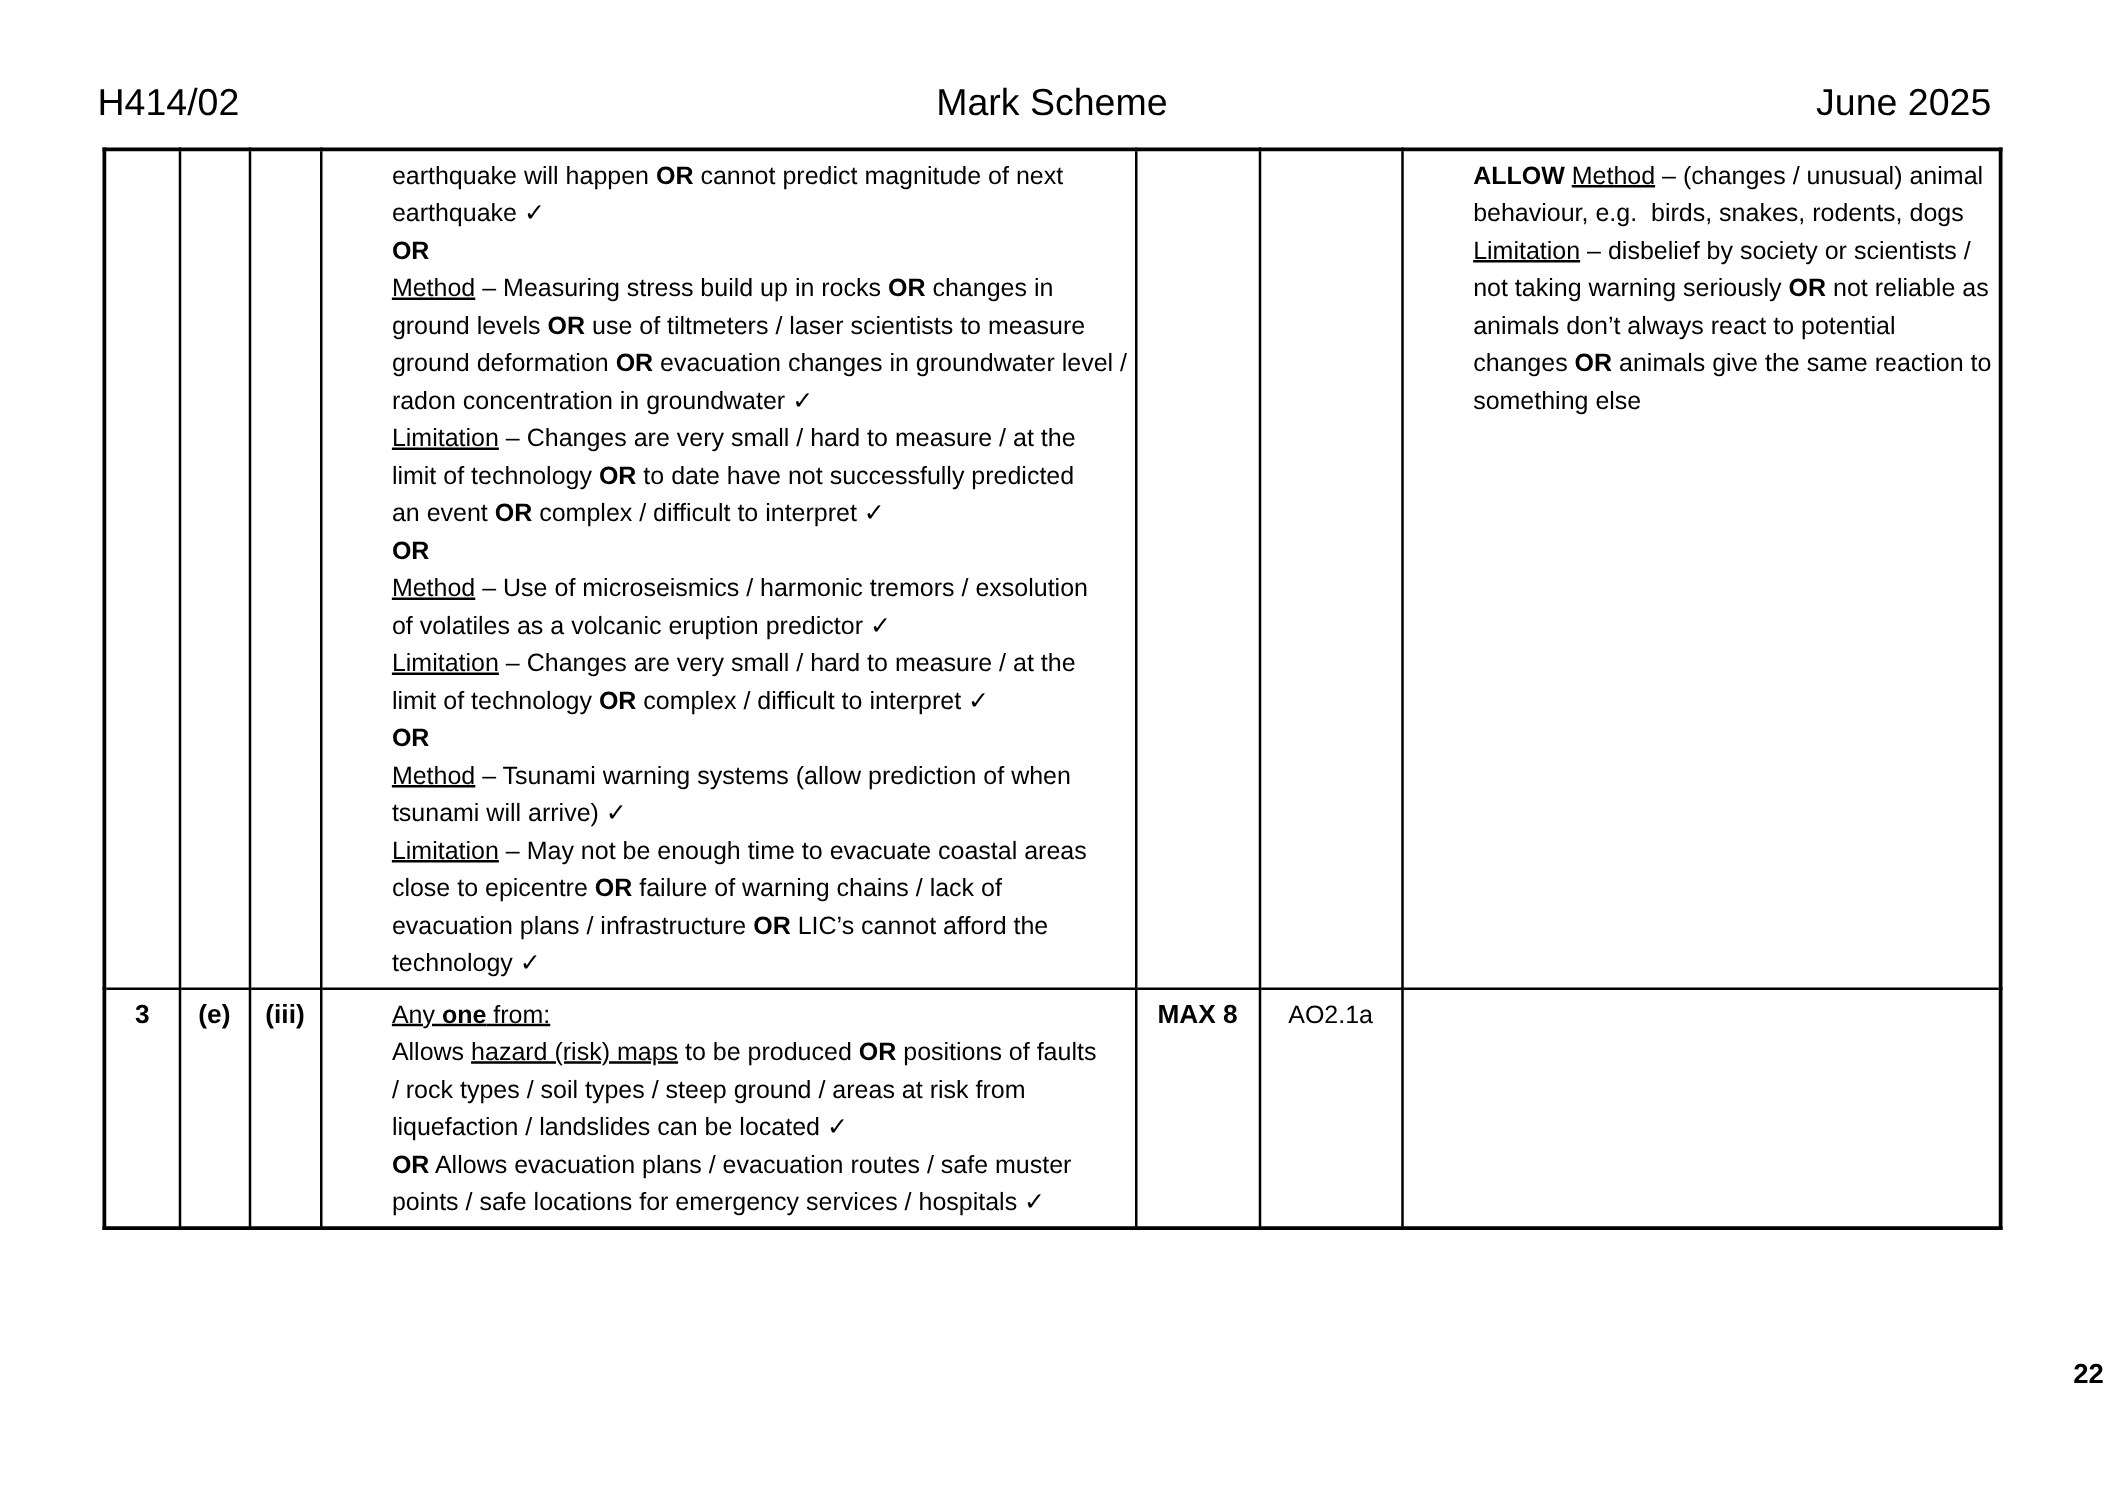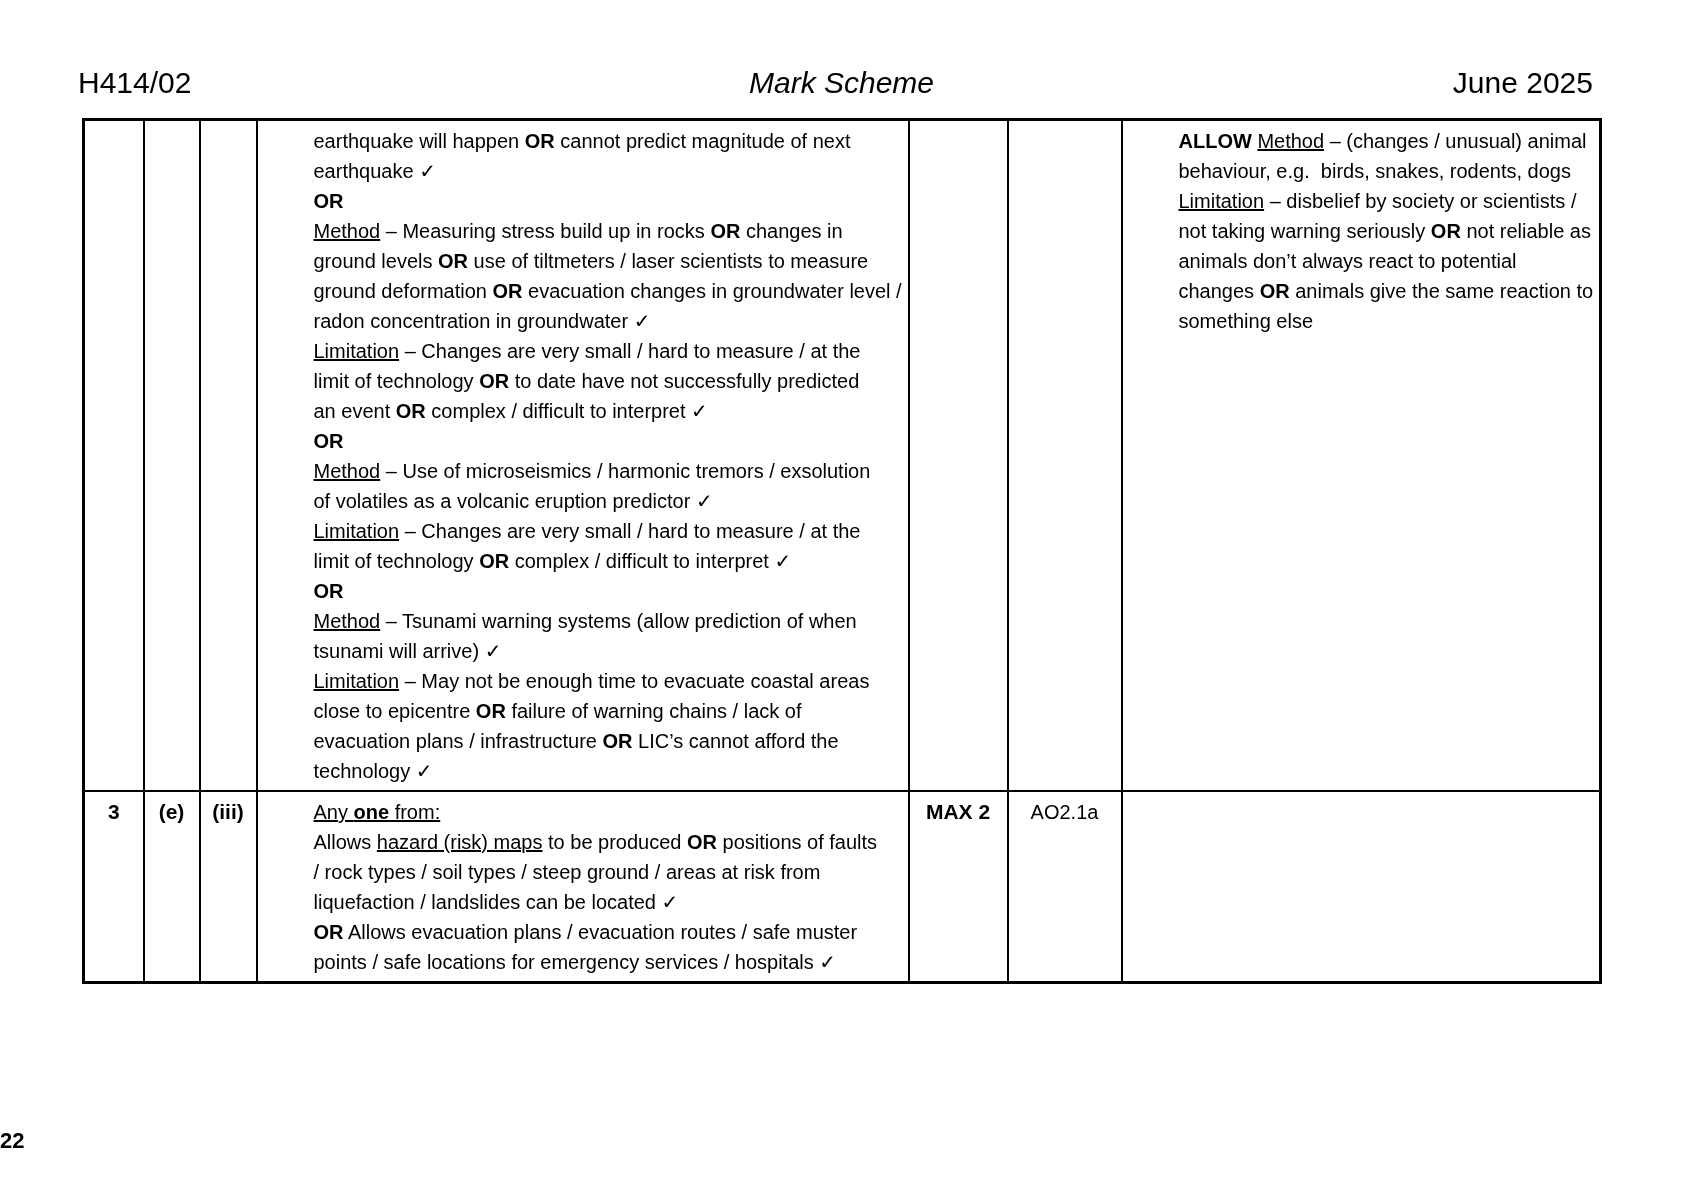--- a/index.html
+++ b/index.html
@@ -12,21 +12,21 @@
     position: relative;
     overflow: hidden;
   }
   .doc-header {
     position: absolute;
     top: 66px; left: 0; right: 0;
     height: 30px;
     font-size: 30px;
   }
   .doc-header .hl { position: absolute; left: 78px; top: 0; }
-  .doc-header .hc { position: absolute; left: 0; right: 0; top: 0; text-align: center; font-style: italic; }
+  .doc-header .hc { position: absolute; left: 0; right: 0; top: 0; text-align: center; }
   .doc-header .hr { position: absolute; right: 90px; top: 0; }
 
   table.mstable {
     position: absolute;
     left: 82px; top: 118px;
     width: 1517px;
     border-collapse: collapse;
     table-layout: fixed;
     border: 3px solid #000;
   }
@@ -76,24 +76,23 @@
     font-size: 20px;
     line-height: 30px;
     margin-left: 48px;
   }
   .tline .b { font-weight: bold; }
   .tline .u { text-decoration: underline; }
 
   .page-number {
     position: absolute;
     top: 1086px; left: 0; right: 0;
-    text-align: left;
+    text-align: right;
     font-size: 22px;
     font-weight: bold;
-    margin-top: 42px;
   }
 </style>
 </head>
 <body>
 
 <div class="doc-header">
   <span class="hl">H414/02</span>
   <span class="hc">Mark Scheme</span>
   <span class="hr">June 2025</span>
 </div>
@@ -154,20 +153,20 @@
     <td class="qcell">(e)</td>
     <td class="qcell">(iii)</td>
     <td class="textcell">
           <div class="tline"><span class="u">Any </span><span class="b u">one</span><span class="u"> from:</span></div>
           <div class="tline"><span>Allows </span><span class="u">hazard (risk) maps</span><span> to be produced </span><span class="b">OR</span><span> positions of faults</span></div>
           <div class="tline"><span>/ rock types / soil types / steep ground / areas at risk from</span></div>
           <div class="tline"><span>liquefaction / landslides can be located ✓</span></div>
           <div class="tline"><span class="b">OR</span><span> Allows evacuation plans / evacuation routes / safe muster</span></div>
           <div class="tline"><span>points / safe locations for emergency services / hospitals ✓</span></div>
         </td>
-    <td class="markcell">MAX 2</td>
+    <td class="markcell">MAX 8</td>
     <td class="aocell">AO2.1a</td>
     <td class="textcell"></td>
   </tr>
 </tbody>
   </table>
 
 <div class="page-number">22</div>
 
 </body></html>

